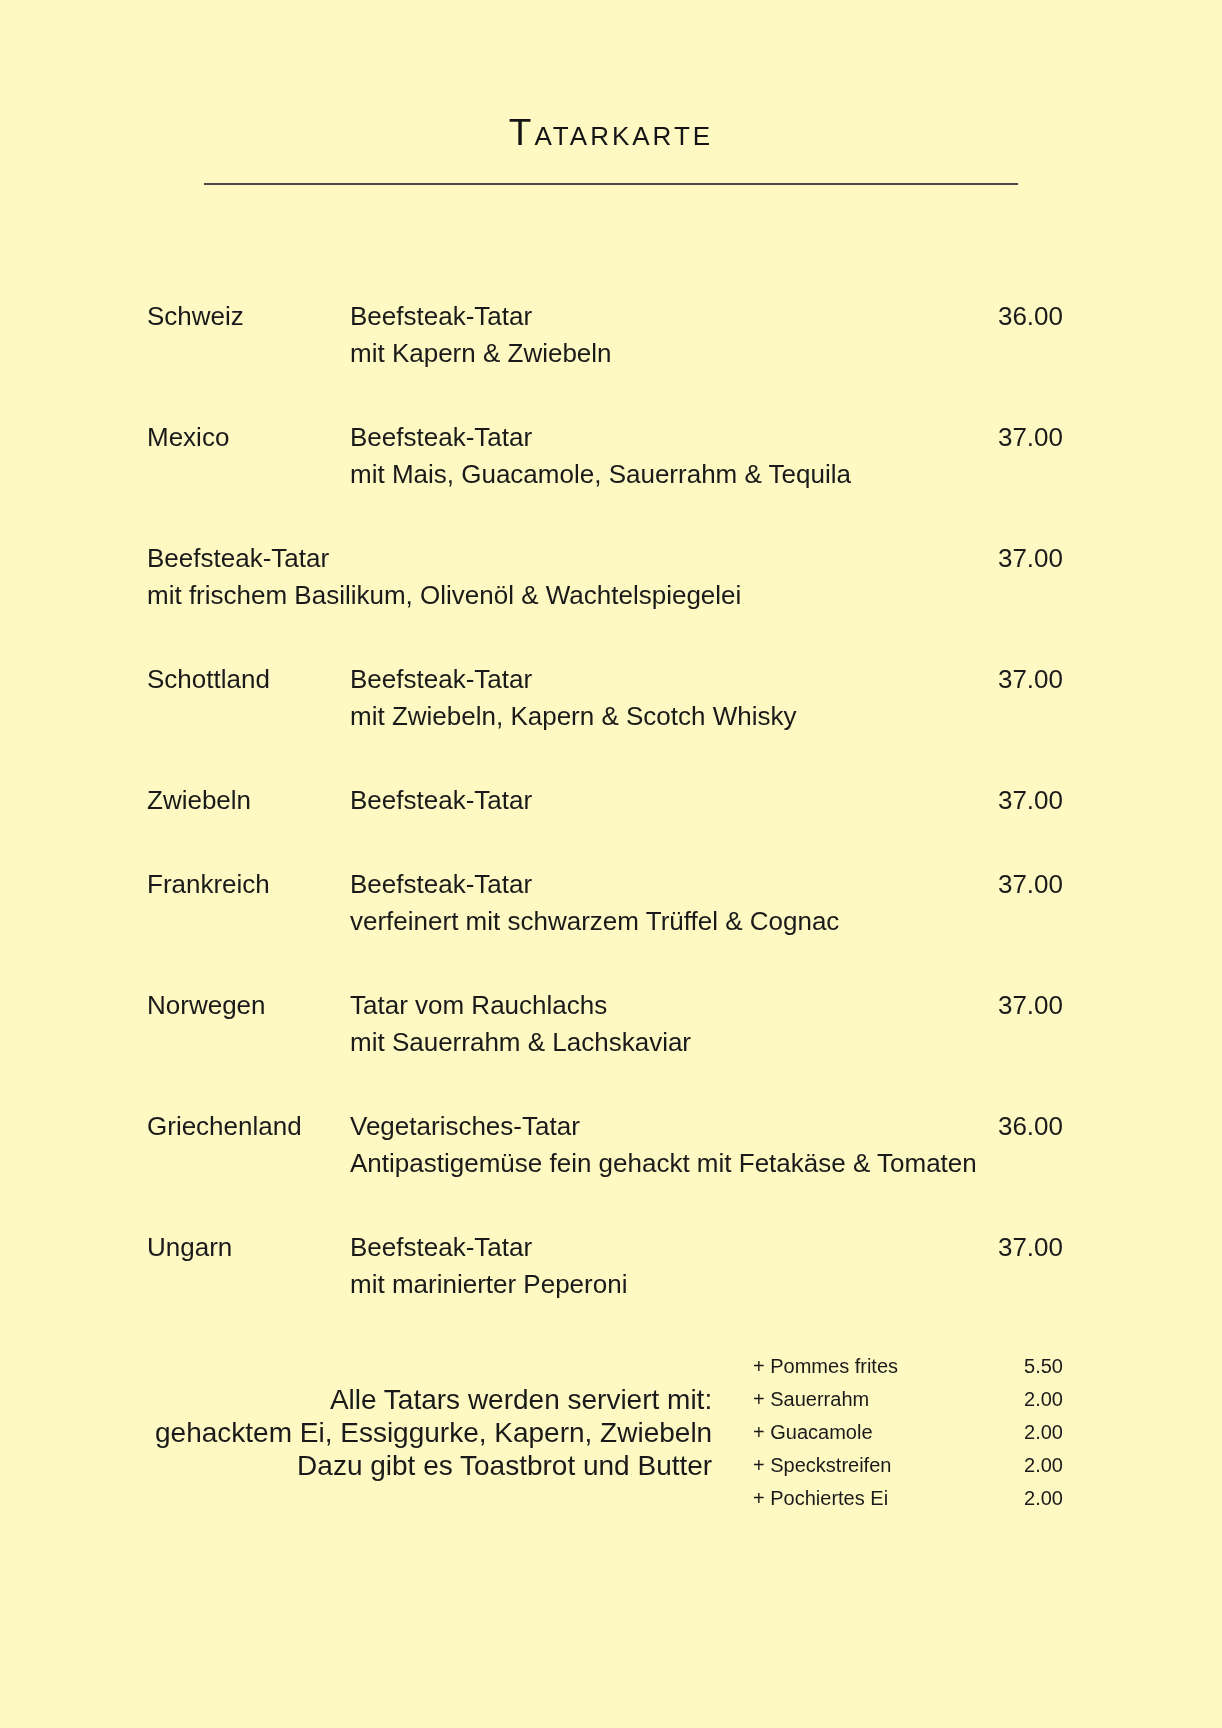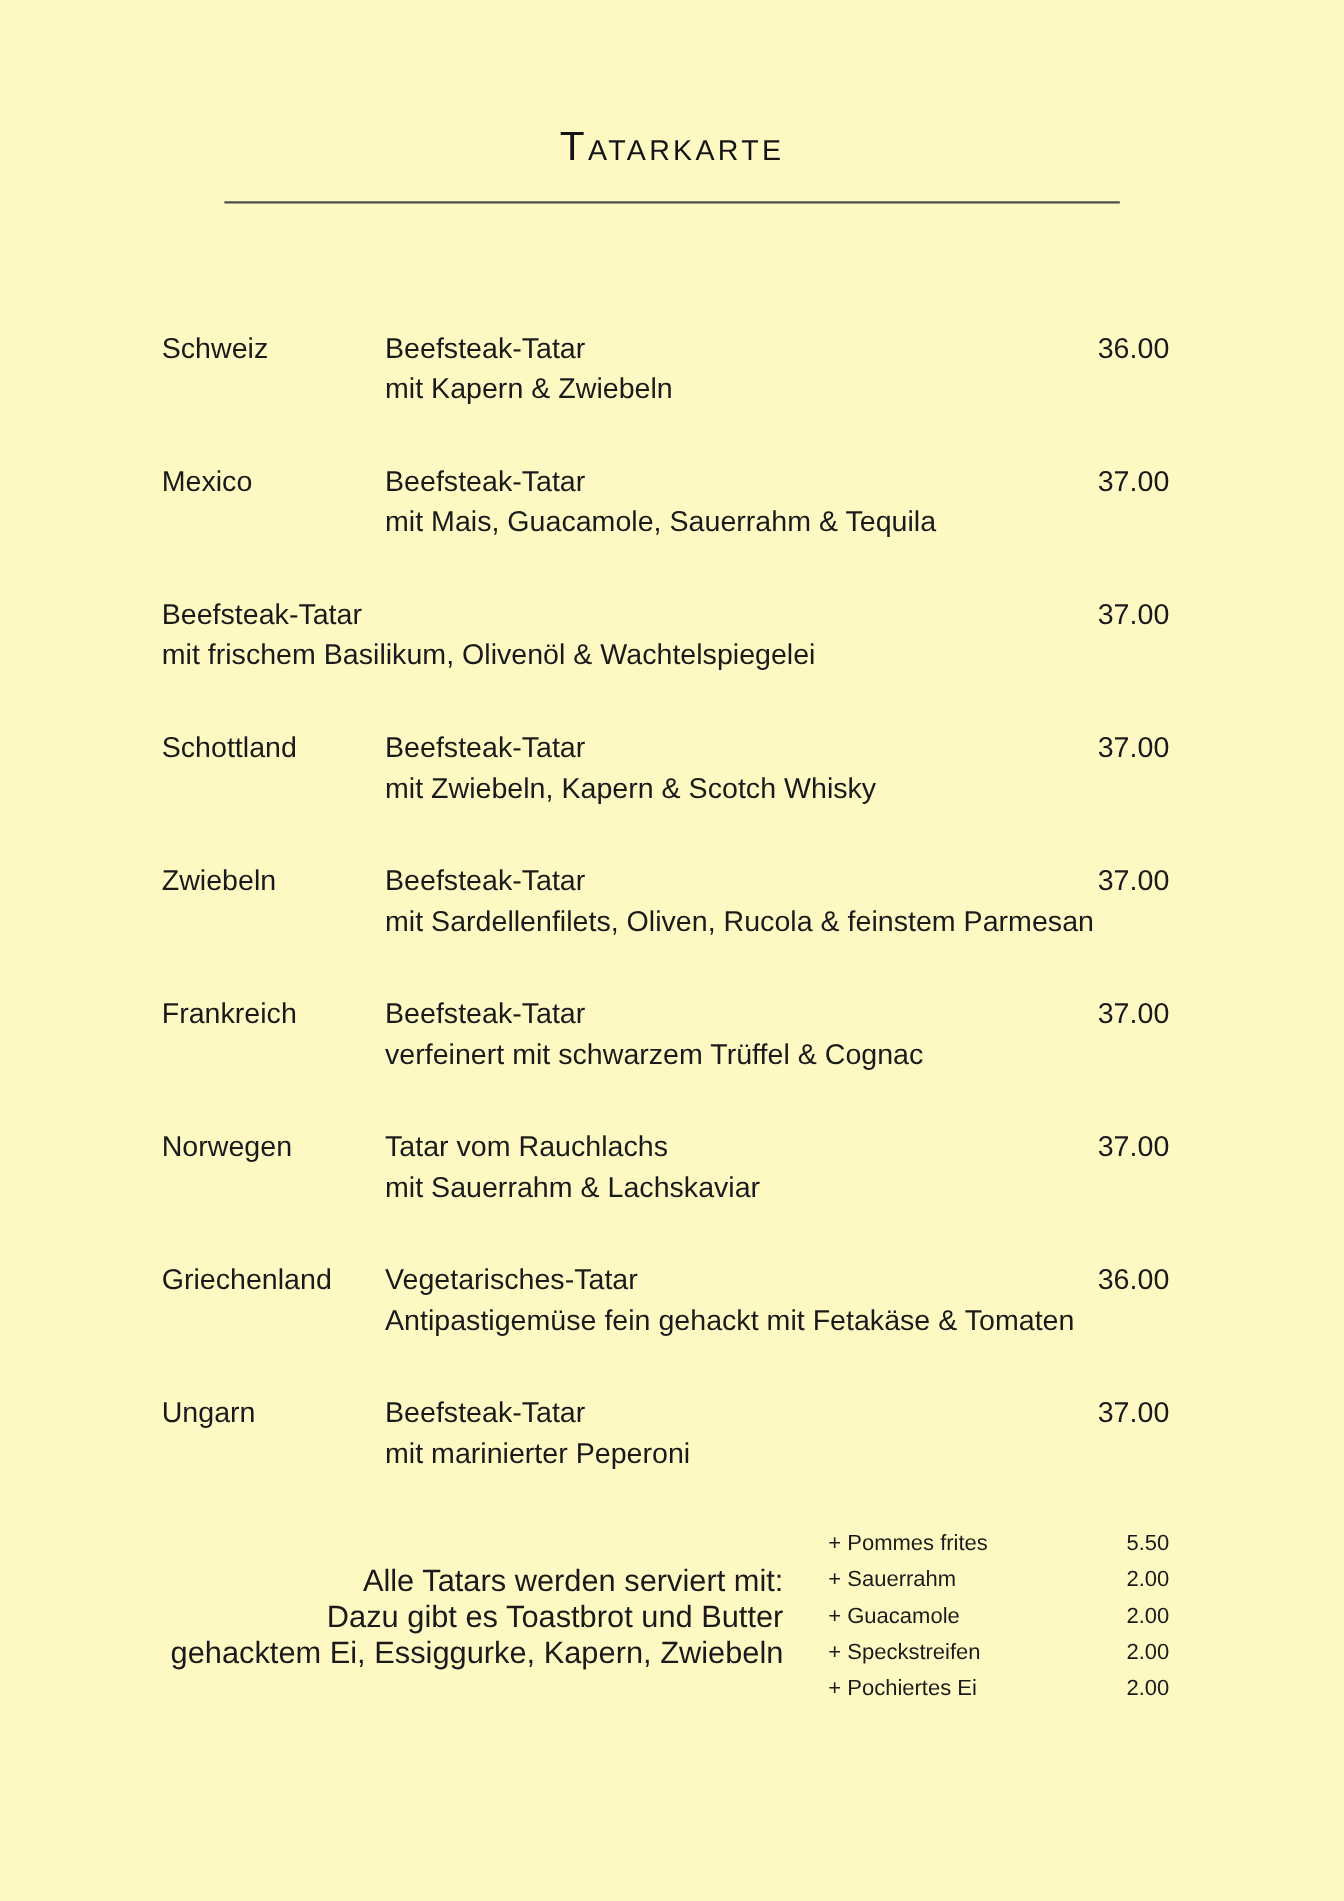--- a/index.html
+++ b/index.html
@@ -138,21 +138,20 @@
       </div>
     </div>
 
     <div class="item">
       <div class="country">Zwiebeln</div>
       <div class="body">
         <div class="row1">
           <span class="dish">Beefsteak-Tatar</span>
           <span class="price">37.00</span>
         </div>
-        <div class="desc">mit Sardellenfilets, Oliven, Rucola &amp; feinstem Parmesan</div>
       </div>
     </div>
 
     <div class="item">
       <div class="country">Frankreich</div>
       <div class="body">
         <div class="row1">
           <span class="dish">Beefsteak-Tatar</span>
           <span class="price">37.00</span>
         </div>
@@ -192,22 +191,22 @@
         <div class="desc">mit marinierter Peperoni</div>
       </div>
     </div>
 
   </div>
 
   <div class="footer">
 
     <div class="note">
       <div>Alle Tatars werden serviert mit:</div>
+      <div>gehacktem Ei, Essiggurke, Kapern, Zwiebeln</div>
       <div>Dazu gibt es Toastbrot und Butter</div>
-      <div>gehacktem Ei, Essiggurke, Kapern, Zwiebeln</div>
     </div>
 
     <div class="extras">
       <div class="extra">
         <span class="xlabel">+ Pommes frites</span>
         <span class="xprice">5.50</span>
       </div>
       <div class="extra">
         <span class="xlabel">+ Sauerrahm</span>
         <span class="xprice">2.00</span>

